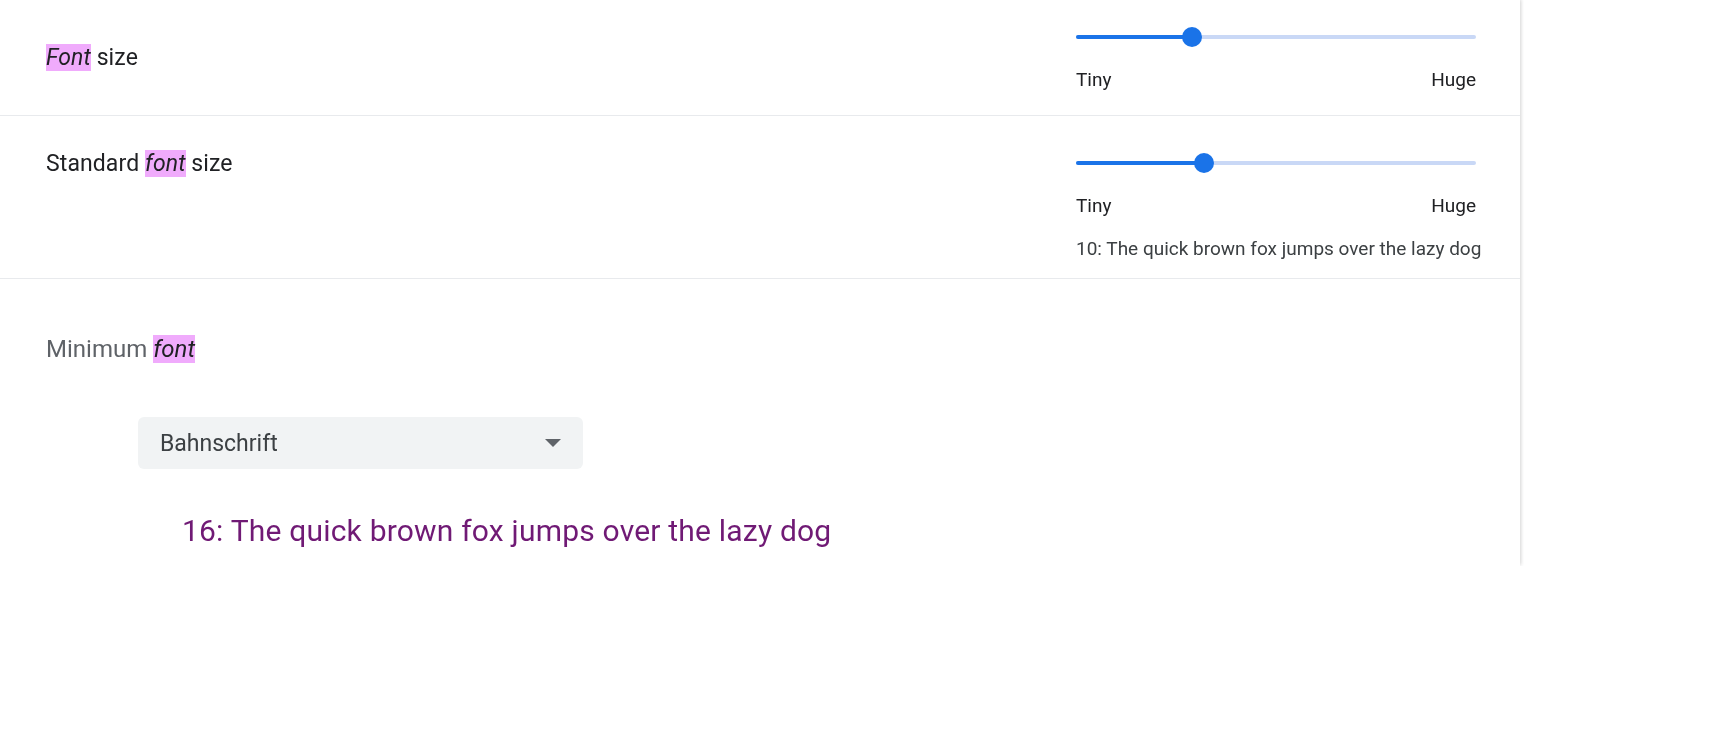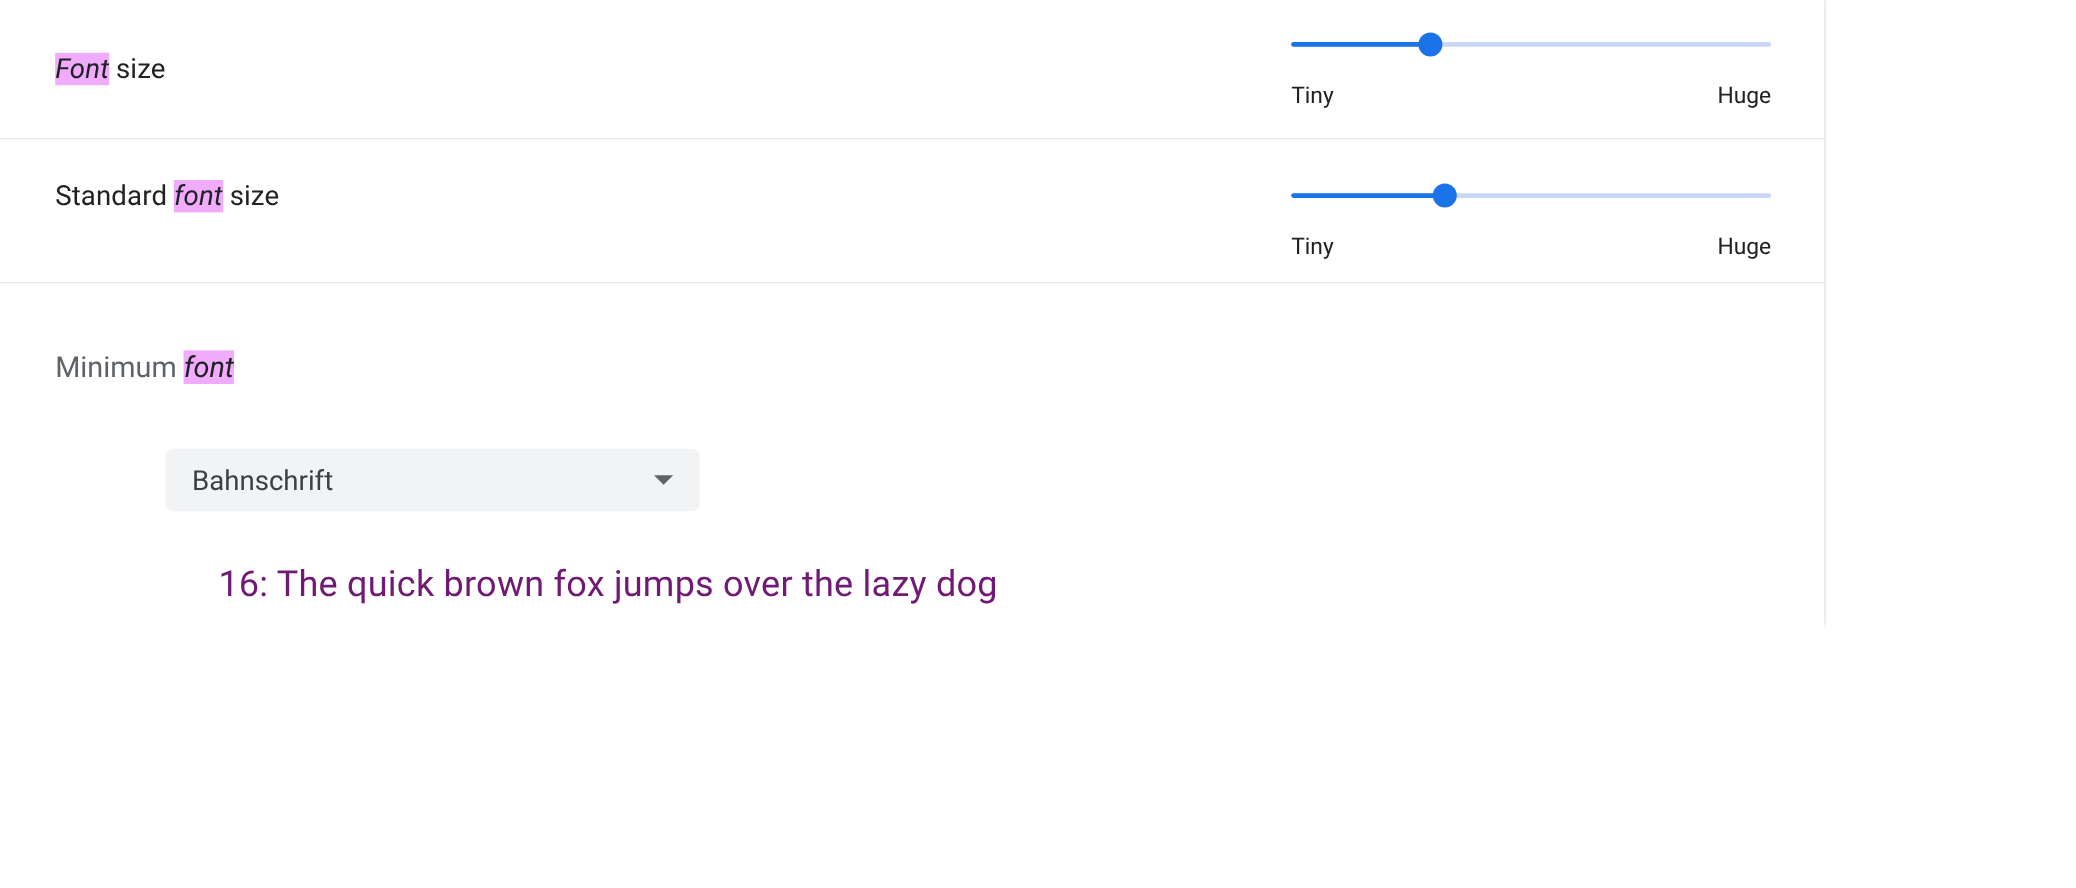--- a/index.html
+++ b/index.html
@@ -126,20 +126,21 @@
     <div class="slider-box">
       <div class="slider-track">
         <div class="track-full"></div>
         <div class="track-fill" style="width:32%"></div>
         <div class="thumb" style="left:32%"></div>
       </div>
       <div class="slider-labels">
         <span>Tiny</span>
         <span>Huge</span>
       </div>
+      <div class="slider-sample">10: The quick brown fox jumps over the lazy dog</div>
     </div>
   </div>
 
   <div class="section">
     <div class="section-title">
       <span>Minimum </span><span class="hl">font</span>
     </div>
 
     <div class="dropdown">
       <span class="dropdown-label">Bahnschrift</span>

